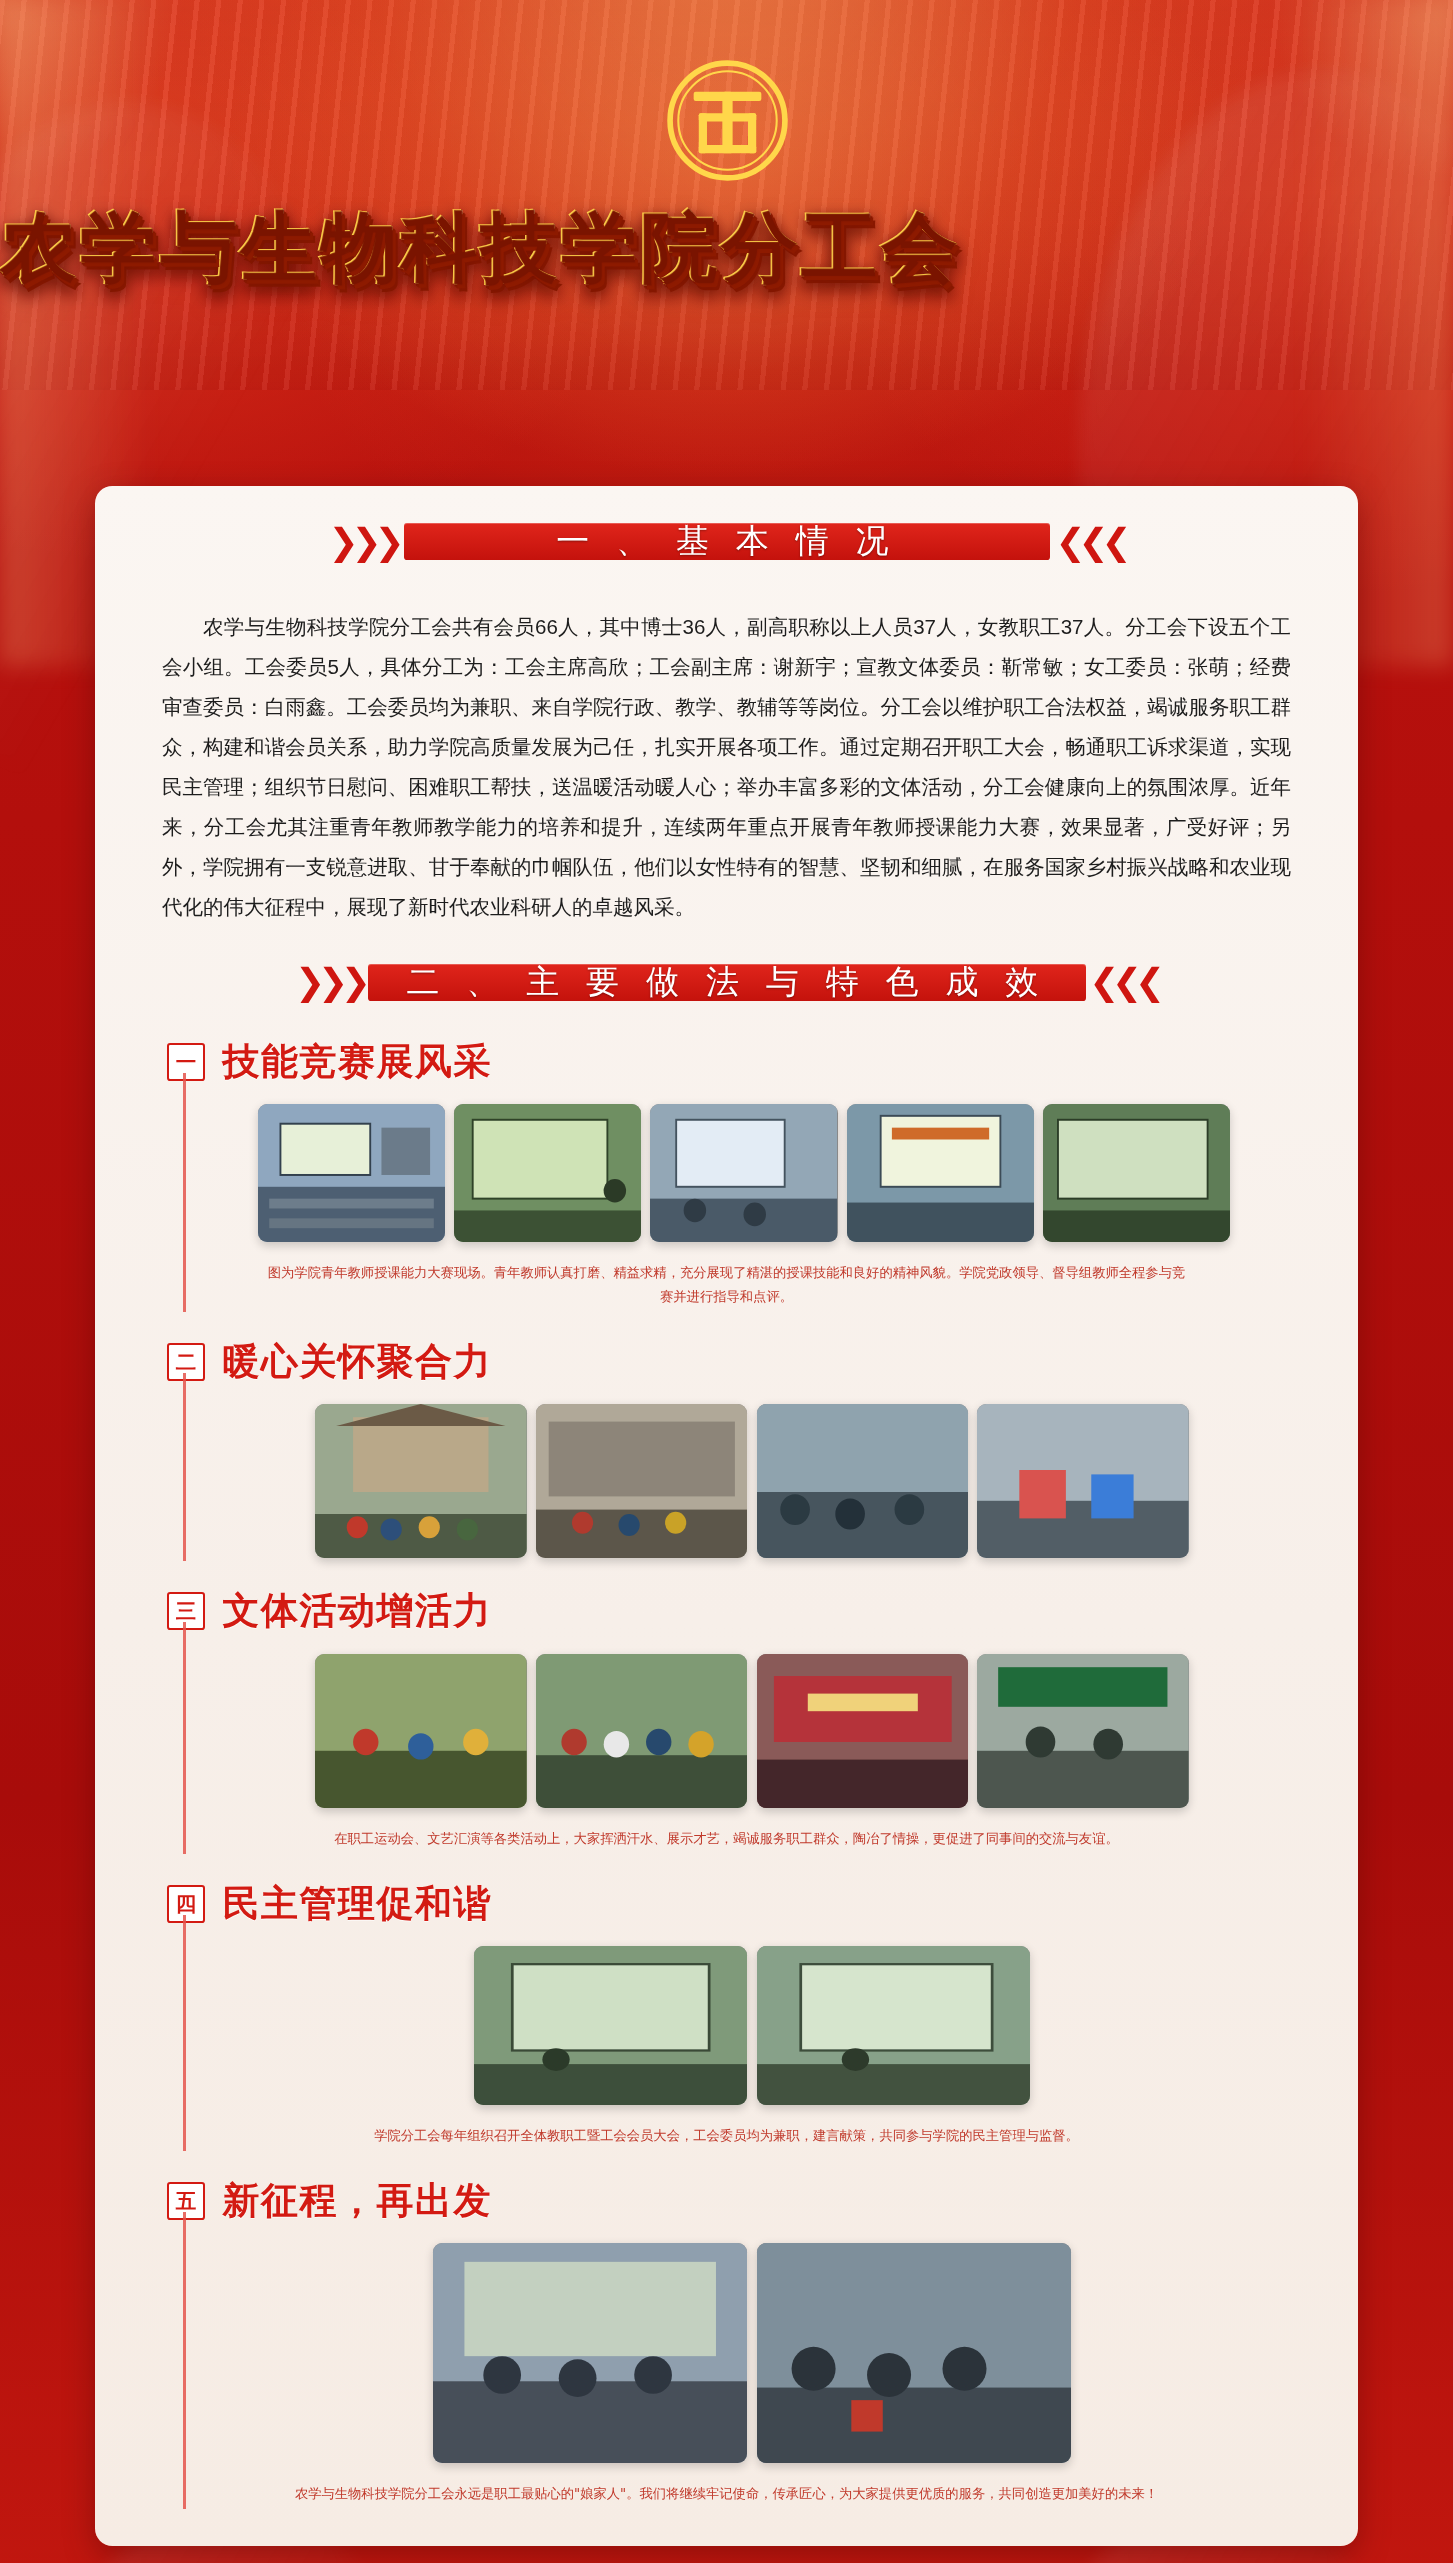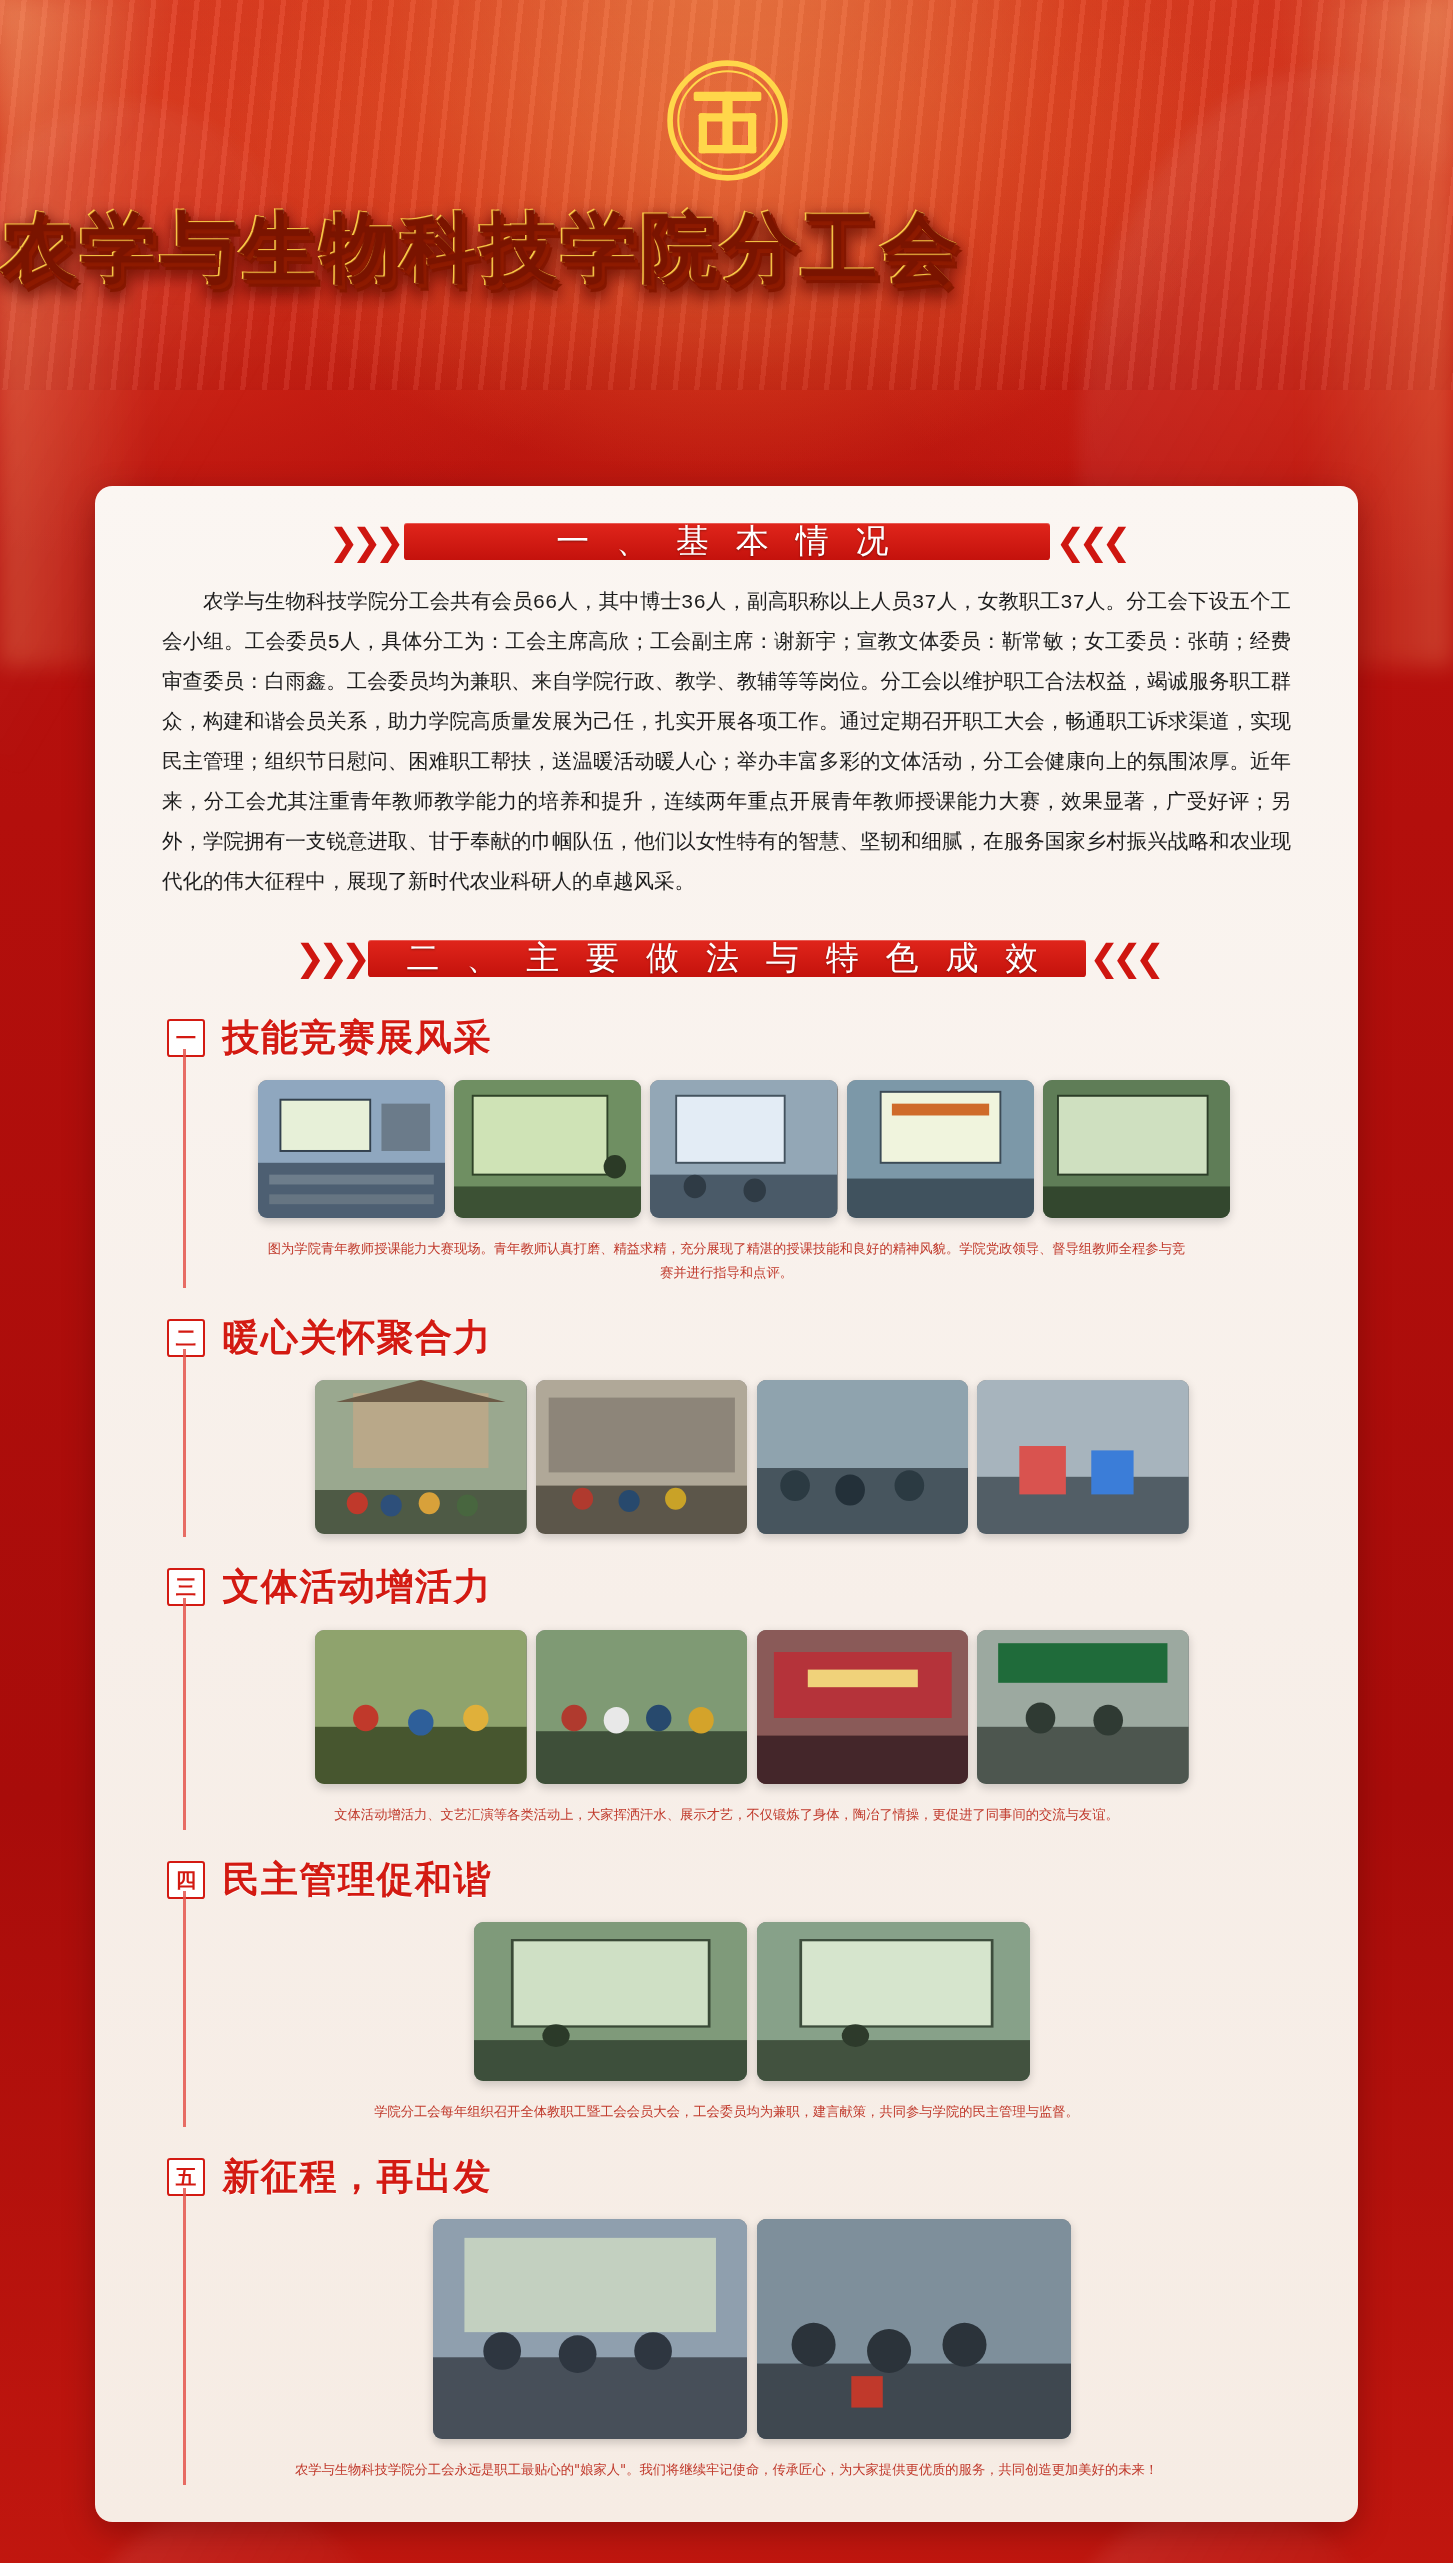--- a/index.html
+++ b/index.html
@@ -98,23 +98,23 @@
     position:relative;z-index:3;color:#fff;font-size:33px;font-weight:normal;letter-spacing:8.2px;
     text-shadow:0 1px 2.1px rgba(0,0,0,.35);
     font-family:"DejaVu Sans","Liberation Sans",sans-serif;
   }
   .banner.wide .bar{left:92px;right:92px;}
   .banner.wide .chev.left{left:15.4px;}
   .banner.wide .chev.right{right:15.4px;}
 
   
   .para{
-    margin:15px 67px 0 67px;
+    margin:39px 67px 0 67px;
     font-size:20.5px;line-height:1.95;color:#1d1d1d;text-align:justify;text-indent:41px;
-    font-family:Liberation Mono, monospace;
+    font-family:Liberation Sans, sans-serif;
   }
 
   
   .item{position:relative;margin:28px 0 0 0;padding:0 0 0 0;}
   .item-head{display:flex;align-items:center;margin:0 0 0 72px;}
   .num-box{
     width:34px;height:34px;border:2.6px solid #d31a12;border-radius:3.1px;
     color:#d31a12;font-size:20.5px;font-weight:bold;display:flex;align-items:center;justify-content:center;
     font-family:"DejaVu Sans","Liberation Sans",sans-serif;
     background:#fff;
@@ -338,21 +338,21 @@
         <div class="photo">
           <svg class="ph" viewBox="0 0 100 70" preserveAspectRatio="none">
               <rect width="100" height="70" fill="#9ca9a0"></rect>
               <rect x="10" y="6" width="80" height="18" fill="#1f6b3a"></rect>
               <rect x="0" y="44" width="100" height="26" fill="#4d564f"></rect>
               <circle cx="30" cy="40" r="7" fill="#2f3a33"></circle>
               <circle cx="62" cy="41" r="7" fill="#2f3a33"></circle>
             </svg>
         </div>
       </div>
-      <div class="cap">文体活动增活力、文艺汇演等各类活动上，大家挥洒汗水、展示才艺，不仅锻炼了身体，陶冶了情操，更促进了同事间的交流与友谊。</div>
+      <div class="cap">在职工运动会、文艺汇演等各类活动上，大家挥洒汗水、展示才艺，竭诚服务职工群众，陶冶了情操，更促进了同事间的交流与友谊。</div>
     </div>
 
     <div class="item">
       <div class="vline"></div>
       <div class="item-head">
         <div class="num-box">四</div>
         <div class="item-title">民主管理促和谐</div>
       </div>
       <div class="gallery two" style="height:159px;margin-left:379px;margin-right:328px;">
         <div class="photo">

